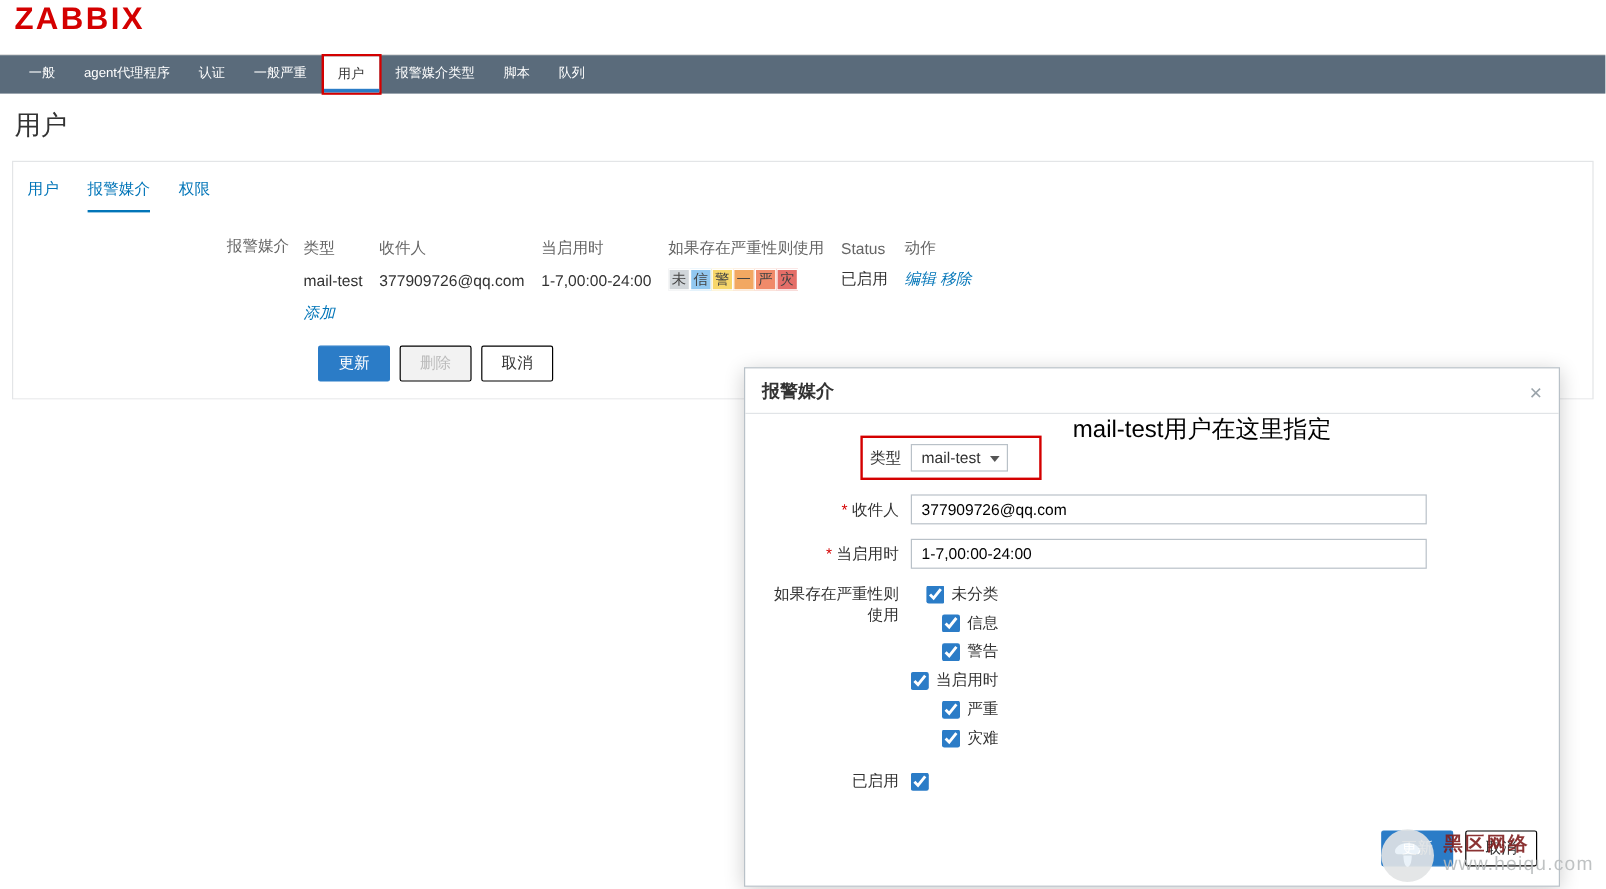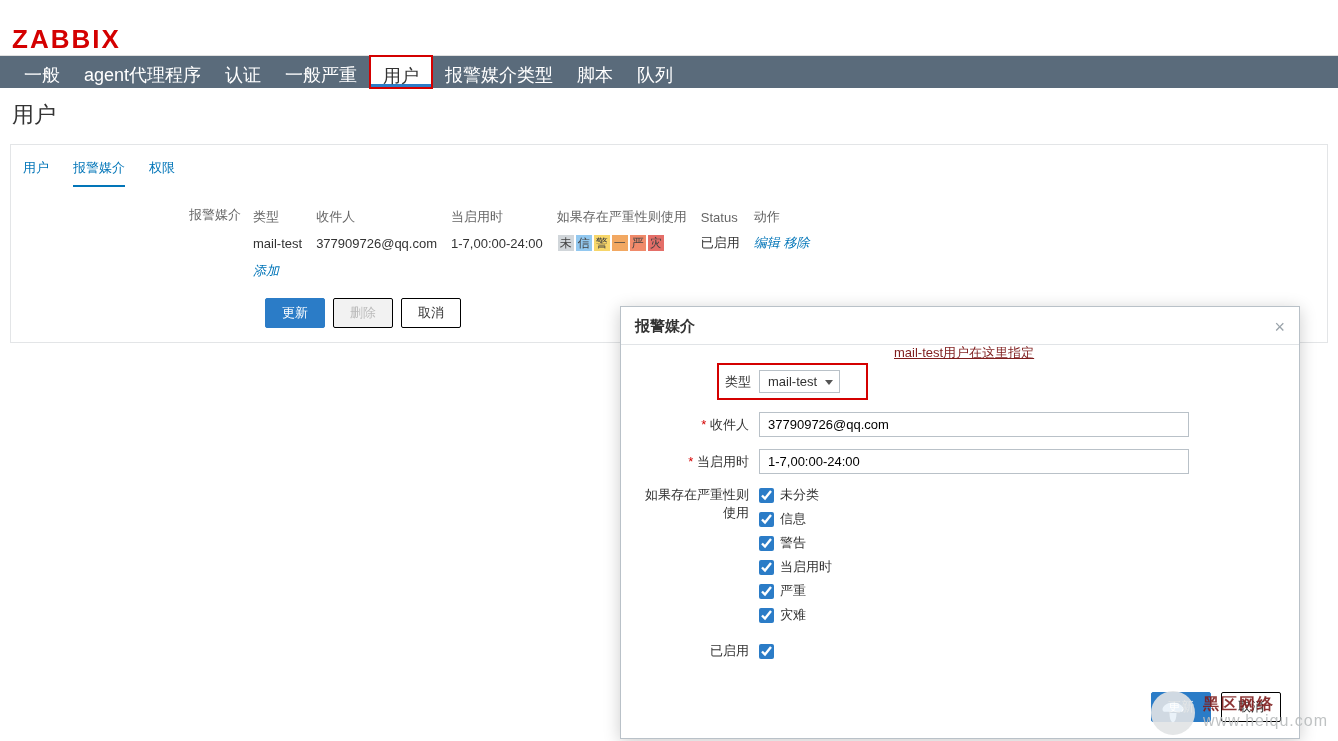--- a/index.html
+++ b/index.html
@@ -1,28 +1,28 @@
 <!DOCTYPE html>
 <html><head>
 <meta charset="utf-8">
 <style>
   * { box-sizing: border-box; margin: 0; padding: 0; }
   body { font-family: Arial, "Microsoft YaHei", sans-serif; font-size: 13px; color: #333; background: #fff; width: 1338px; }
   a { cursor: pointer; }
 
   
-  .topnav { display: flex; align-items: flex-end; height: 56px; border-bottom: 1px solid #e0e0e0; padding: 0 8px 0 12px; }
+  .topnav { display: flex; align-items: flex-start; height: 46px; border-bottom: 1px solid #e0e0e0; padding: 0 8px 0 12px; }
   .logo { color: #d40000; font-weight: bold; font-size: 26px; letter-spacing: 2px; margin-right: 16px; font-family: Arial, sans-serif; }
   .topmenu { display: flex; }
   .topmenu a { color: #707070; font-size: 14px; padding: 12px 12px; }
   .topmenu a.highlighted { border: 2px solid #d40000; padding: 10px 10px; }
 
   
   .subnav { display: flex; background: #5a6b7b; color: #fff; height: 32px; align-items: stretch; padding: 0 8px 0 12px; }
-  .subnav a { color: #fff; font-size: 18px; padding: 7px 12px; }
+  .subnav a { color: #fff; font-size: 11px; padding: 7px 12px; }
   .subnav a.active { background: #fff; color: #333; border-bottom: 3px solid #2b7cc7; }
   .subnav .subwrap { display:inline-flex; }
   .subnav .subwrap.highlighted { border:2px solid #d40000; margin:-1px 0; }
 
   
   .page { padding: 12px 10px 0 10px; }
   .page-title { font-size: 22px; font-weight: normal; color: #333; margin: 0 0 14px 2px; }
   .card { border: 1px solid #e3e5e7; background: #fff; padding: 8px 12px 14px 12px; }
 
   
@@ -56,26 +56,26 @@
   .modal-body { padding: 18px 18px 20px 18px; }
   .mrow { display:flex; align-items:center; margin-bottom:12px; }
   .mrow.top { align-items:flex-start; }
   .mlbl { width:120px; text-align:right; padding-right:10px; color:#333; }
   .req::before { content:"* "; color:#d40000; }
   .sel { border:1px solid #b9c1c8; padding:3px 22px 3px 8px; font-size:13px; background:#fff; position:relative; display:inline-flex; align-items:center; }
   .sel::after { content:""; border-left:4px solid transparent; border-right:4px solid transparent; border-top:5px solid #555; position:absolute; right:6px; top:9px; }
   .sel-wrap { display:inline-flex; border:2px solid #d40000; padding:5px 26px 5px 6px; align-items:center; }
   .sel-wrap .mlbl { width:auto; padding-right:8px;}
   .tinput { border:1px solid #b9c1c8; padding:4px 8px; font-size:13px; width: 430px; }
-  .cb { display:flex; align-items:center; margin-bottom:6px; }
+  .cb { display:flex; align-items:center; margin-bottom:6px;justify-content:flex-end; }
   .cb input { width:15px; height:15px; accent-color:#2b7cc7; margin-right:6px; }
   .modal-footer { display:flex; justify-content:flex-end; gap:10px; padding: 0 18px 16px 0; }
 
   
-  .annot { position:absolute; left:894px; top:344px; color:#7f1d1d; font-size:13px;text-decoration:underline; }
+  .annot { position:absolute; left:894px; top:344px; color:#000000; font-size:20px; }
 
   
   .wm { position:absolute; right:10px; bottom:6px; display:flex; align-items:center; gap:8px; opacity:0.9; }
   .wm-circle { width:44px; height:44px; border-radius:50%; background:#e2e4e5; display:flex; align-items:center; justify-content:center; }
   .wm-circle svg { width:28px; height:28px; }
   .wm-text { display:flex; flex-direction:column; line-height:1.05; }
   .wm-text .t1 { font-size:16px; font-weight:bold; color:#7f1d1d; letter-spacing:2px;}
   .wm-text .t2 { font-size:16px; color:#b9bcbd; letter-spacing:1px;}
 </style>
 </head>

